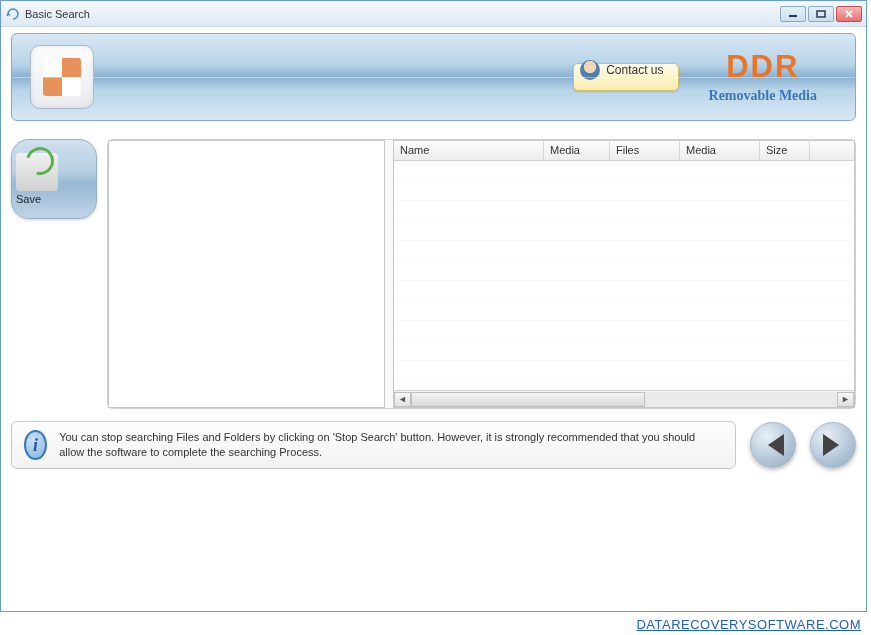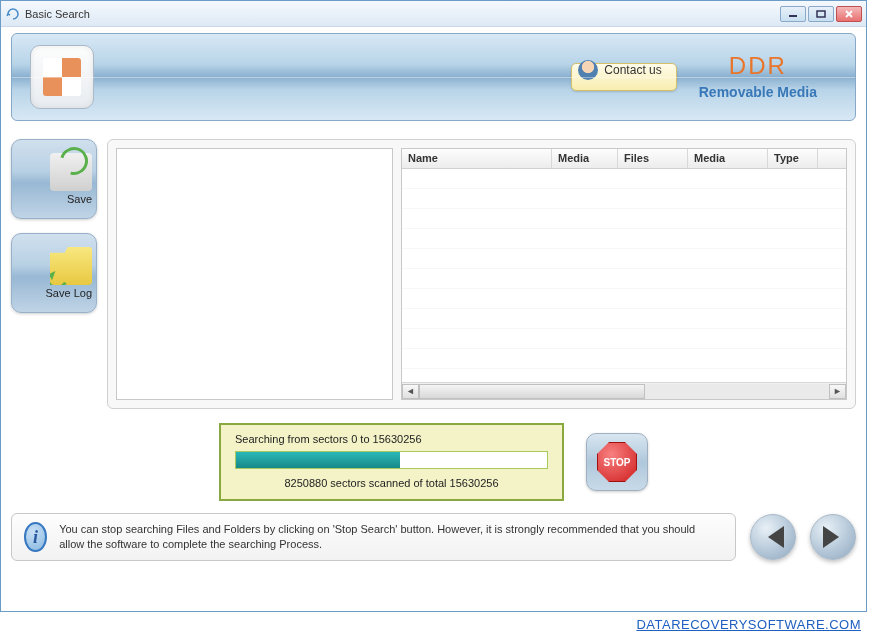--- a/index.html
+++ b/index.html
@@ -13,39 +13,39 @@
 .win-controls { display: flex; gap: 2px; }
 .win-btn { width: 26px; height: 16px; border: 1px solid #8aa8c7; background: linear-gradient(#e8f0f8, #c8dff0); display: flex; align-items: center; justify-content: center; font-size: 10px; cursor: pointer; border-radius: 2px; }
 .win-btn.close { background: linear-gradient(#f5b8b8, #e87070); border-color: #c05050; color: #fff; }
 
 .content { padding: 6px 10px 10px; }
 
 .header-bar { height: 88px; border: 1px solid #88a8c8; border-radius: 6px; background: linear-gradient(180deg, #d8e8f5 0%, #b8d4e8 35%, #8ab0d0 50%, #b8d4e8 65%, #d8e8f5 100%); display: flex; align-items: center; padding: 0 18px; position: relative; overflow: hidden; }
 .header-bar::before { content:''; position:absolute; left:0; right:0; top:50%; height:1px; background:rgba(255,255,255,0.4); }
 .logo-box { width: 64px; height: 64px; border: 1px solid #aab8c8; border-radius: 10px; background: linear-gradient(#fdfdfd, #e8ecf0); display: flex; align-items: center; justify-content: center; box-shadow: inset 0 0 6px rgba(0,0,0,0.08); }
 .logo-pattern { width: 38px; height: 38px; background: repeating-conic-gradient(#e8915a 0 25%, #fff 0 50%); border-radius: 3px; }
-.contact-btn { margin-left: auto; margin-right: 22px; height: 28px; padding: 0 14px 14px 6px; border: 1px solid #d4c068; background: linear-gradient(#fffcea, #f8edb0); border-radius: 5px; display: flex; align-items: center; gap: 6px; cursor: pointer; font-size: 12px; color: #333; box-shadow: 0 1px 2px rgba(0,0,0,0.15); }
+.contact-btn { margin-left: auto; margin-right: 30px; height: 28px; padding: 0 14px 14px 6px; border: 1px solid #d4c068; background: linear-gradient(#fffcea, #f8edb0); border-radius: 5px; display: flex; align-items: center; gap: 6px; cursor: pointer; font-size: 12px; color: #333; box-shadow: 0 1px 2px rgba(0,0,0,0.15); }
 .contact-avatar { width: 20px; height: 20px; border-radius: 50%; background: radial-gradient(circle at 50% 35%, #f5d5b5 0 35%, #5080b0 40% 100%); }
 .brand { text-align: center; margin-right: 20px; }
-.brand-title { font-family: 'Arial Black', Arial; font-size: 24px; font-weight: 400; color: #e8752a; letter-spacing: 2px; line-height: 1; }
-.brand-sub { color: #3878b8; font-size: 14px; font-weight: bold; margin-top: 6px; }
+.brand-title { font-family: 'Arial Black', Arial; font-size: 31px; font-weight: 700; color: #e8752a; letter-spacing: 2px; line-height: 1; }
+.brand-sub { color: #3878b8; font-size: 14px; font-weight: bold; margin-top: 6px; font-family: Liberation Serif, serif; }
 
 .main-area { display: flex; gap: 10px; margin-top: 18px; }
 .sidebar { width: 86px; display: flex; flex-direction: column; gap: 14px; }
-.side-btn { height: 80px; border: 1px solid #98b0c8; border-radius: 10px; background: linear-gradient(180deg, #d0e0ee 0%, #b8d0e4 40%, #98b8d4 55%, #c0d4e6 100%); display: flex; flex-direction: column; align-items: flex-end; justify-content: center; cursor: pointer; padding: 4px; box-shadow: 0 1px 3px rgba(0,0,0,0.2); }
+.side-btn { height: 80px; border: 1px solid #98b0c8; border-radius: 18px; background: linear-gradient(180deg, #d0e0ee 0%, #b8d0e4 40%, #98b8d4 55%, #c0d4e6 100%); display: flex; flex-direction: column; align-items: flex-start; justify-content: center; cursor: pointer; padding: 4px; box-shadow: 0 1px 3px rgba(0,0,0,0.2); }
 .side-icon { width: 42px; height: 38px; margin-bottom: 2px; position: relative; }
 .side-label { font-size: 11px; color: #222; text-align: center; }
 
 .icon-save { background: linear-gradient(#f0f0f0,#d0d0d0); border-radius: 4px; }
 .icon-save::after { content:''; position:absolute; top:-6px; left:10px; width:22px; height:22px; border:3px solid #5ab04a; border-left-color:transparent; border-radius:50%; transform:rotate(-30deg); }
 .icon-folder { background: linear-gradient(#f8e880,#e8c840); border-radius: 3px 3px 4px 4px; clip-path: polygon(0 15%, 35% 15%, 42% 0, 100% 0, 100% 100%, 0 100%); }
 .icon-folder.green::after { content:''; position:absolute; bottom:-4px; left:-4px; width:16px; height:16px; border:3px solid #5ab04a; border-right-color:transparent; border-top-color:transparent; border-radius:50%; transform:rotate(-15deg); }
 .icon-folder.green::before { content:''; position:absolute; bottom:6px; left:-6px; border:5px solid transparent; border-right-color:#5ab04a; transform:rotate(20deg); }
 
-.panels { flex: 1; height: 270px; border: 1px solid #d0d0d0; border-radius: 6px; background: #f8f8f8; padding: 8px; display: flex; gap: 8px; font-weight: bold; }
+.panels { flex: 1; height: 270px; border: 1px solid #d0d0d0; border-radius: 6px; background: #f8f8f8; display: flex; gap: 8px; }
 .tree-panel { width: 277px; background: #fff; border: 1px solid #c8c8c8; }
 .table-panel { flex: 1; background: #fff; border: 1px solid #c8c8c8; display: flex; flex-direction: column; }
 .table-header { display: flex; height: 20px; background: linear-gradient(#fdfdfd, #ececec); border-bottom: 1px solid #d0d0d0; }
 .th { border-right: 1px solid #d8d8d8; padding: 3px 6px; font-size: 11px; color: #333; overflow: hidden; white-space: nowrap; }
 .table-body { flex: 1; background: repeating-linear-gradient(#fff 0 19px, #f7f7f7 19px 20px); overflow: hidden; }
 .hscroll { height: 17px; background: #f0f0f0; border-top: 1px solid #d8d8d8; display: flex; align-items: center; }
 .scroll-btn { width: 17px; height: 15px; background: linear-gradient(#f8f8f8,#e0e0e0); border: 1px solid #c0c0c0; display:flex; align-items:center; justify-content:center; font-size:9px; color:#555; }
 .scroll-track { flex:1; height: 15px; background: #eaeaea; position: relative; }
 .scroll-thumb { position:absolute; left:0; top:0; height:100%; width:55%; background: linear-gradient(#f4f4f4,#d8d8d8); border:1px solid #c0c0c0; }
 
@@ -117,62 +117,44 @@
         <div class="brand-sub">Removable Media</div>
       </div>
     </div>
 
     <div class="main-area">
       <div class="sidebar">
         <div class="side-btn">
           <div class="side-icon icon-save"></div>
           <div class="side-label">Save</div>
         </div>
-        <div class="side-btn">
-          <div class="side-icon icon-folder green"></div>
-          <div class="side-label">Save Log</div>
-        </div>
       </div>
 
       <div class="panels">
         <div class="tree-panel"></div>
         <div class="table-panel">
           <div class="table-header" id="thead">
               <div class="th" style="width: 150px;">Name</div>
               <div class="th" style="width: 66px;">Media</div>
               <div class="th" style="width: 70px;">Files</div>
               <div class="th" style="width: 80px;">Media</div>
-              <div class="th" style="width: 50px;">Type</div>
+              <div class="th" style="width: 50px;">Size</div>
             </div>
           <div class="table-body"></div>
           <div class="hscroll">
             <div class="scroll-btn">◄</div>
             <div class="scroll-track">
               <div class="scroll-thumb"></div>
             </div>
             <div class="scroll-btn">►</div>
           </div>
         </div>
       </div>
     </div>
 
-    <div class="progress-row">
-      <div class="progress-box">
-        <div class="line1">Searching from sectors 0 to 15630256</div>
-        <div class="progress-bar">
-          <div class="progress-fill" id="pfill" style="width: 52.8%;"></div>
-        </div>
-        <div class="line2">8250880  sectors scanned of total 15630256</div>
-      </div>
-      <div class="stop-btn">
-        <div class="stop-sign">
-          <span>STOP</span>
-        </div>
-      </div>
-    </div>
 
     <div class="info-row">
       <div class="info-box">
         <div class="info-icon"></div>
         <div class="info-text">You can stop searching Files and Folders by clicking on 'Stop Search' button. However, it is strongly recommended that you should allow the software to complete the searching Process.</div>
       </div>
       <div class="nav-btn">
         <div class="nav-arrow left"></div>
       </div>
       <div class="nav-btn">

